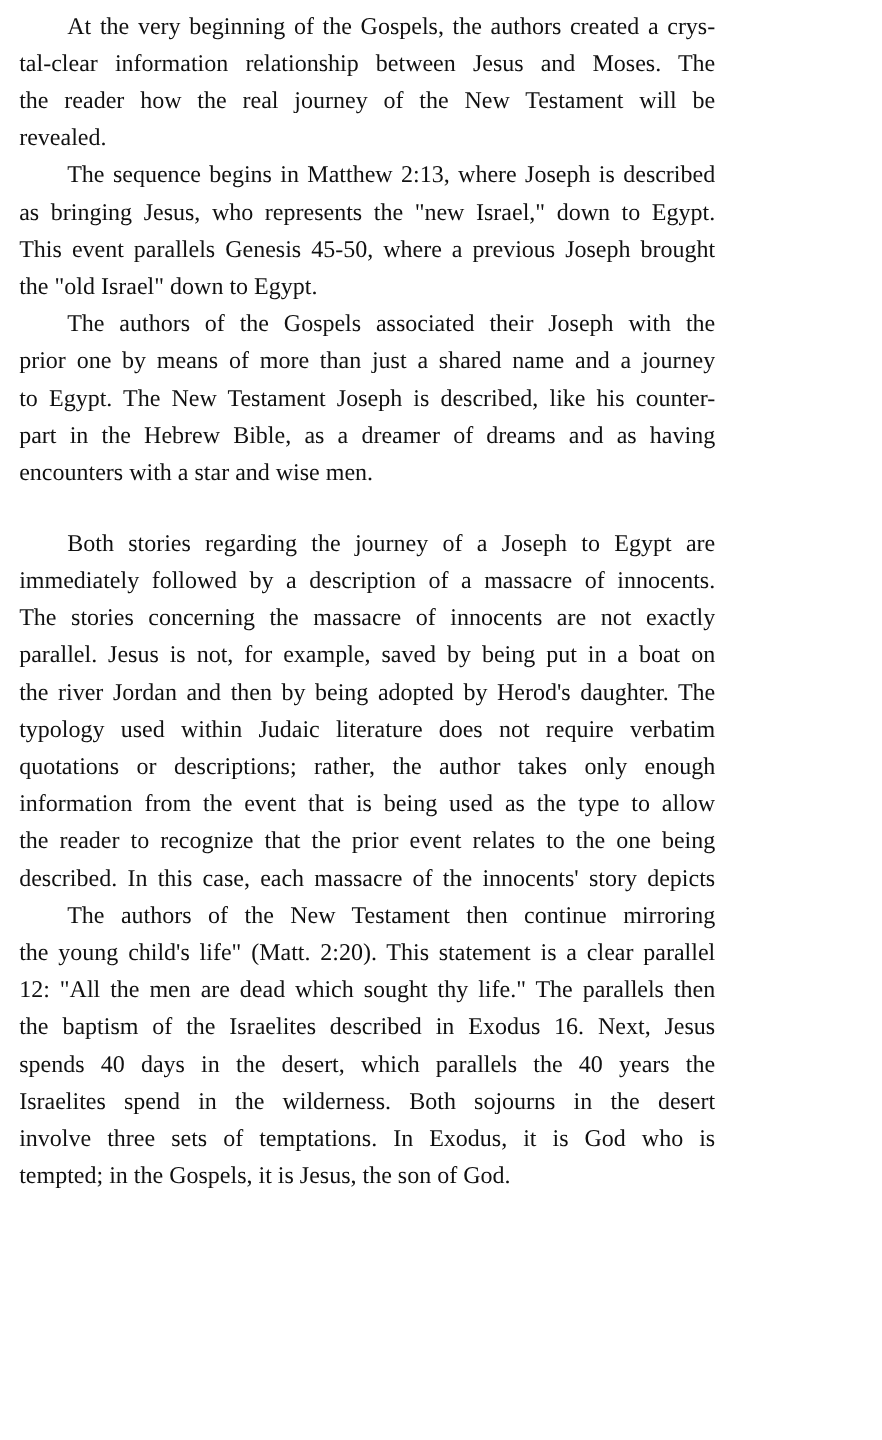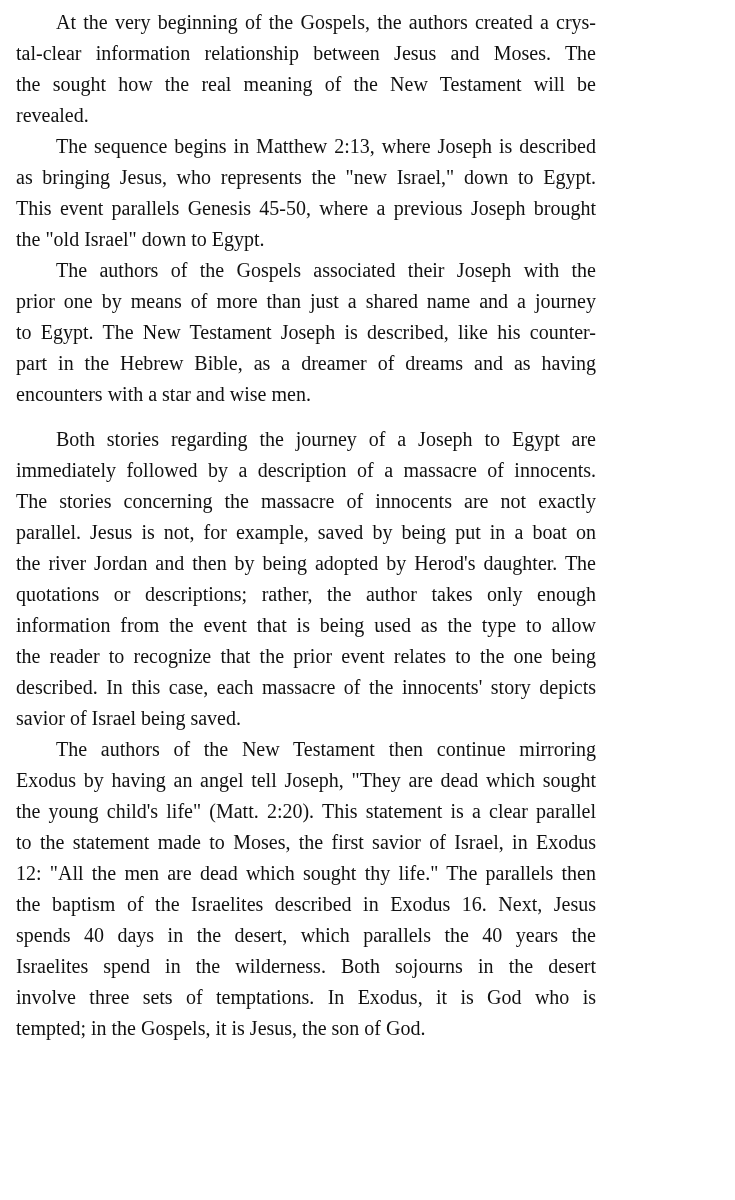--- a/index.html
+++ b/index.html
@@ -18,21 +18,21 @@
     overflow: hidden;
     font-family: "Liberation Serif", "DejaVu Serif", serif;
     font-size: 20px;
     font-weight: 400;
   }
   .para {
     margin: 0;
     padding: 0;
   }
   .para.space-before {
-    margin-top: 14px;
+    margin-top: 28px;
   }
   .line {
     line-height: 31px;
     height: 31px;
     text-align: justify;
     text-align-last: justify;
     overflow: hidden;
   }
   .line.first {
     text-indent: 40px;
@@ -43,21 +43,21 @@
   }
 </style>
 </head>
 <body>
 
 <div class="page">
   <div id="text-block">
       <div class="para">
         <div class="line first">At the very beginning of the Gospels, the authors created a crys-</div>
         <div class="line">tal-clear information relationship between Jesus and Moses. The</div>
-        <div class="line">the sought how the real meaning of the New Testament will be</div>
+        <div class="line">the reader how the real journey of the New Testament will be</div>
         <div class="line last">revealed.</div>
       </div>
       <div class="para">
         <div class="line first">The sequence begins in Matthew 2:13, where Joseph is described</div>
         <div class="line">as bringing Jesus, who represents the "new Israel," down to Egypt.</div>
         <div class="line">This event parallels Genesis 45-50, where a previous Joseph brought</div>
         <div class="line last">the "old Israel" down to Egypt.</div>
       </div>
       <div class="para">
         <div class="line first">The authors of the Gospels associated their Joseph with the</div>
@@ -65,31 +65,29 @@
         <div class="line">to Egypt. The New Testament Joseph is described, like his counter-</div>
         <div class="line">part in the Hebrew Bible, as a dreamer of dreams and as having</div>
         <div class="line last">encounters with a star and wise men.</div>
       </div>
       <div class="para space-before">
         <div class="line first">Both stories regarding the journey of a Joseph to Egypt are</div>
         <div class="line">immediately followed by a description of a massacre of innocents.</div>
         <div class="line">The stories concerning the massacre of innocents are not exactly</div>
         <div class="line">parallel. Jesus is not, for example, saved by being put in a boat on</div>
         <div class="line">the river Jordan and then by being adopted by Herod's daughter. The</div>
+        <div class="line">typology used within Judaic literature does not require verbatim</div>
         <div class="line">quotations or descriptions; rather, the author takes only enough</div>
         <div class="line">information from the event that is being used as the type to allow</div>
         <div class="line">the reader to recognize that the prior event relates to the one being</div>
         <div class="line">described. In this case, each massacre of the innocents' story depicts</div>
-        <div class="line last">savior of Israel being saved.</div>
       </div>
       <div class="para">
         <div class="line first">The authors of the New Testament then continue mirroring</div>
-        <div class="line">Exodus by having an angel tell Joseph, "They are dead which sought</div>
         <div class="line">the young child's life" (Matt. 2:20). This statement is a clear parallel</div>
-        <div class="line">to the statement made to Moses, the first savior of Israel, in Exodus</div>
         <div class="line">12: "All the men are dead which sought thy life." The parallels then</div>
         <div class="line">the baptism of the Israelites described in Exodus 16. Next, Jesus</div>
         <div class="line">spends 40 days in the desert, which parallels the 40 years the</div>
         <div class="line">Israelites spend in the wilderness. Both sojourns in the desert</div>
         <div class="line">involve three sets of temptations. In Exodus, it is God who is</div>
         <div class="line last">tempted; in the Gospels, it is Jesus, the son of God.</div>
       </div>
     </div>
 </div>
 

